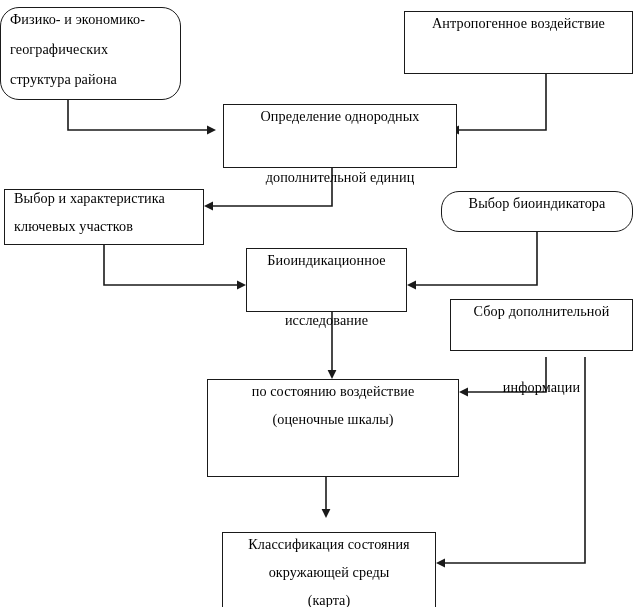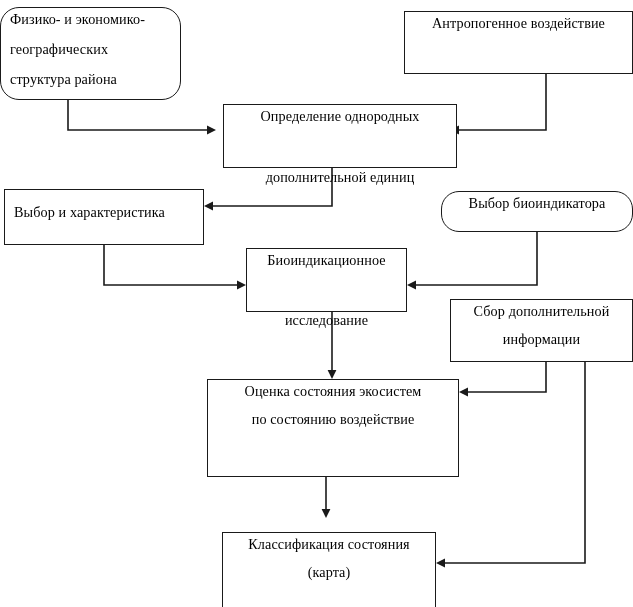--- a/index.html
+++ b/index.html
@@ -103,39 +103,41 @@
     <span class="line">Антропогенное воздействие</span>
   </div>
 
   <div class="node spaced-sm" style="left: 223px; top: 104px; width: 234px; height: 64px; border-color: rgb(26, 26, 26); gap: 33px;">
     <span class="line">Определение однородных</span>
     <span class="line">дополнительной единиц</span>
   </div>
 
   <div class="node spaced-sm lead-left" style="left: 4px; top: 189px; width: 200px; height: 56px; border-color: rgb(26, 26, 26); justify-content: center;">
     <span class="line">Выбор и характеристика</span>
+    <span class="line">ключевых участков</span>
   </div>
 
   <div class="node" style="left: 441px; top: 191px; width: 192px; height: 41px; border-color: rgb(26, 26, 26); border-radius: 18px;">
     <span class="line">Выбор биоиндикатора</span>
   </div>
 
   <div class="node spaced-sm" style="left: 246px; top: 248px; width: 161px; height: 64px; border-color: rgb(26, 26, 26); gap: 32px;">
     <span class="line">Биоиндикационное</span>
     <span class="line">исследование</span>
   </div>
 
-  <div class="node spaced-sm" style="left: 450px; top: 299px; width: 183px; height: 63px; border-color: rgb(26, 26, 26);">
+  <div class="node spaced-sm" style="left: 450px; top: 299px; width: 183px; height: 52px; border-color: rgb(26, 26, 26); gap: 48px;">
     <span class="line">Сбор дополнительной</span>
     <span class="line">информации</span>
   </div>
 
   <div class="node spaced-sm" style="left: 207px; top: 379px; width: 252px; height: 98px; border-color: rgb(26, 26, 26);">
-    <span class="line">Оценка состояния экосистем</span>
     <span class="line">по состоянию воздействие</span>
+    <span class="line">(оценочные шкалы)</span>
   </div>
 
   <div class="node spaced-sm" style="left: 222px; top: 532px; width: 214px; height: 82px; border-color: rgb(26, 26, 26);">
     <span class="line">Классификация состояния</span>
+    <span class="line">окружающей среды</span>
     <span class="line">(карта)</span>
   </div>
 
 </div>
 
 </body></html>

